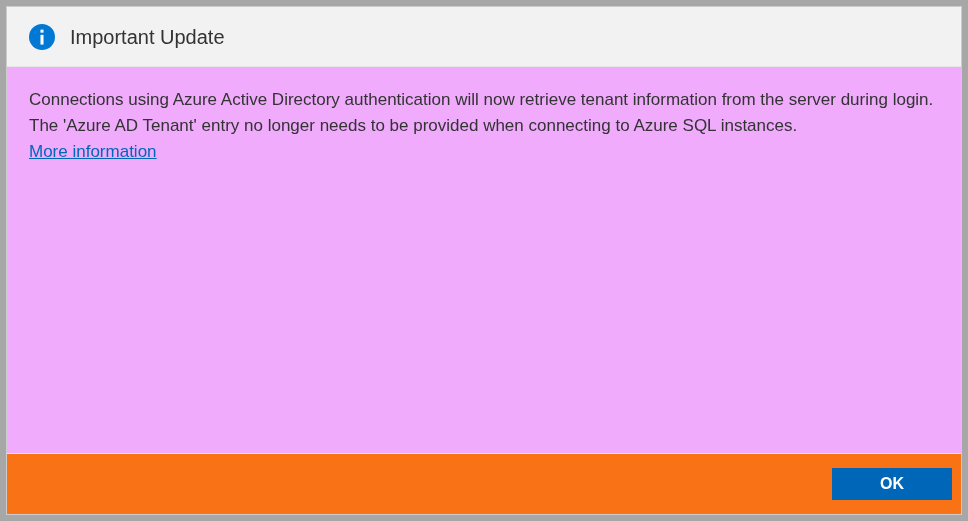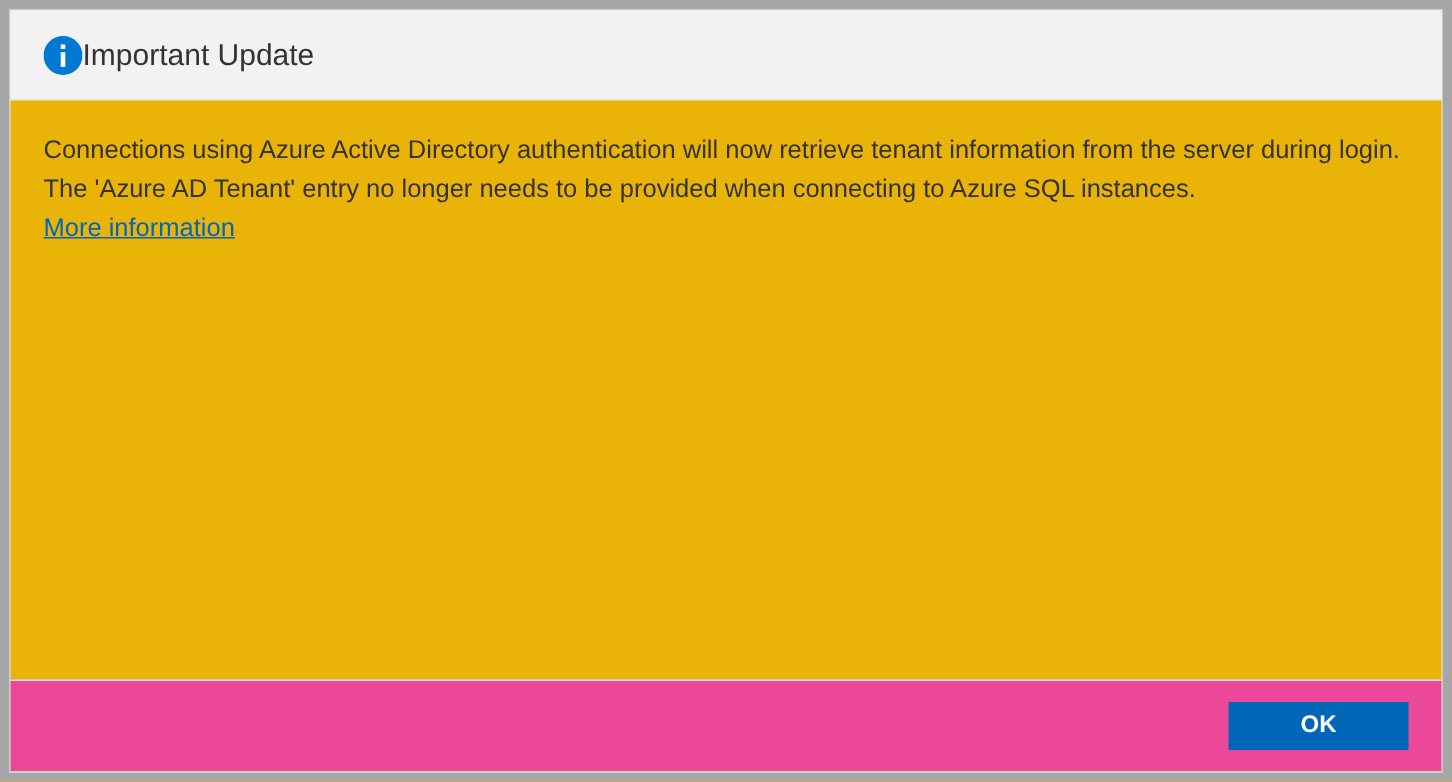--- a/index.html
+++ b/index.html
@@ -20,55 +20,56 @@
       background: #ffffff;
       display: flex;
       flex-direction: column;
       border: 1px solid #cccccc;
     }
     .header {
       background: #f2f2f2;
       padding: 17px 22px 16px 22px;
       display: flex;
       align-items: center;
+      gap: 15px;
       border-bottom: 1px solid #e6e6e6;
     }
     .header .icon-wrap {
       width: 26px;
       height: 26px;
       flex-shrink: 0;
     }
     .header .title {
       font-size: 20px;
       font-weight: 400;
       color: #333333;
     }
     .content {
       flex: 1;
       padding: 20px 22px;
-      background: #eab308;
+      background: #f0abfc;
     }
     .content .message {
       font-size: 17px;
       font-weight: 400;
       color: #333333;
       line-height: 1.55;
     }
     .content .link {
       display: inline-block;
       font-size: 17px;
       color: #0067b8;
       text-decoration: underline;
       margin-top: 2px;
       cursor: pointer;
       text-align: center;
     }
     .footer {
-      background: #ec4899;
-      padding: 14px 22px;
+      background: #f97316;
+      padding: 14px 9px;
       display: flex;
       justify-content: flex-end;
       border-top: 1px solid #e6e6e6;
     }
     .ok-button {
       background: #0067b8;
       color: #ffffff;
       border: none;
       font-size: 16px;
       font-weight: 600;

